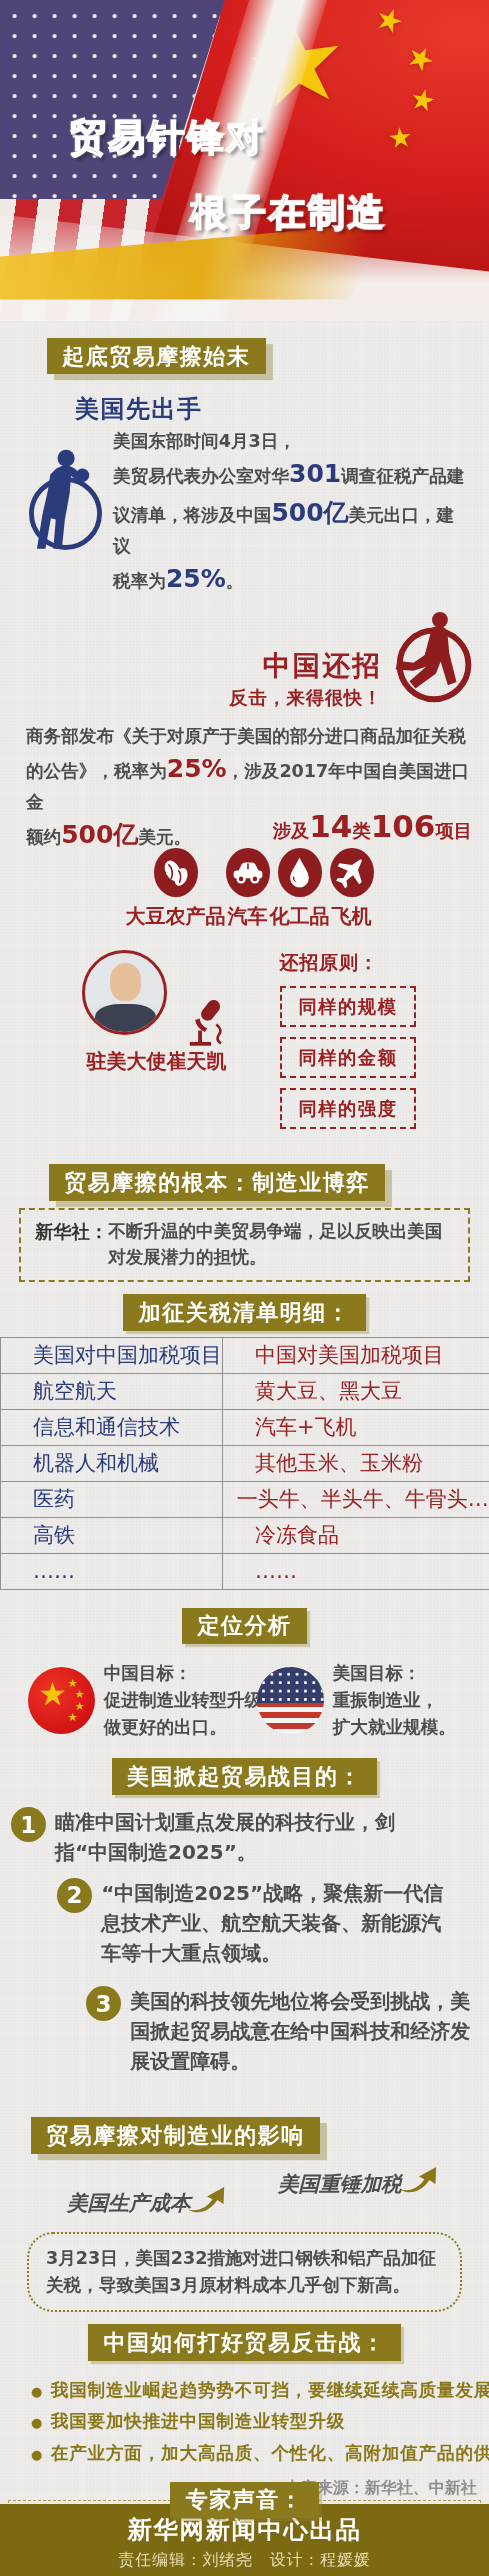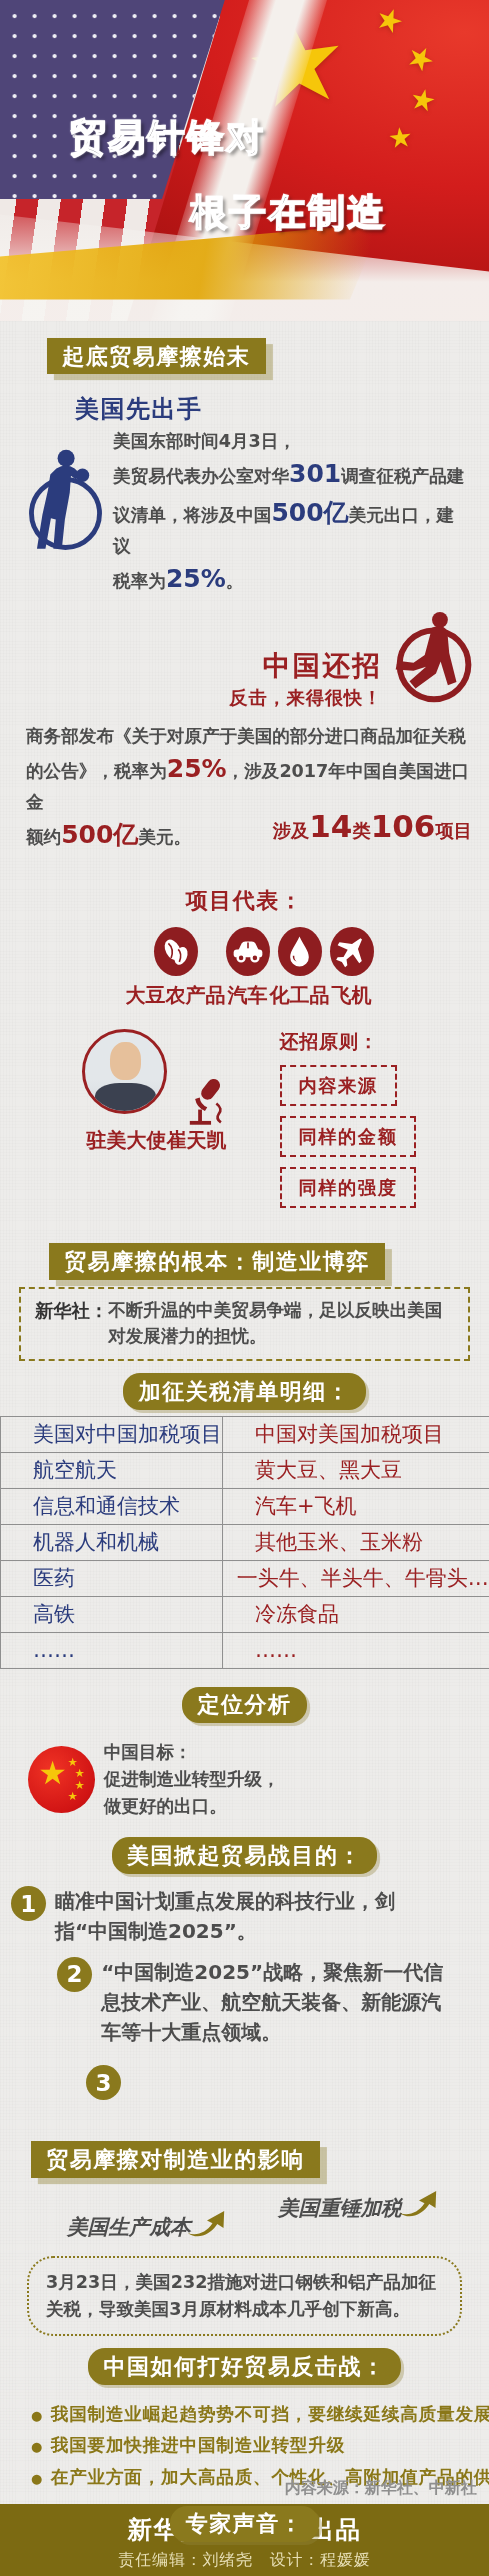--- a/index.html
+++ b/index.html
@@ -36,21 +36,21 @@
     clip-path:polygon(0 45%,100% 0,92% 100%,0 100%);opacity:.92;}
   .h-title{position:absolute;font-weight:bold;color:#5d5c60;font-size:37px;letter-spacing:2.3px;
     -webkit-text-stroke:1.5px #ffffff;
     text-shadow:0 0 1.5px #fff,0 0 2.3px #fff,3.1px 3.1px 3.8px rgba(0,0,0,.45);margin-left:34px;}
   .h-title.t1{left:35px;top:113px;}
   .h-title.t2{left:156px;top:188px;}
   
   .banner{display:inline-block;background:#8a791d;color:#fff;font-weight:bold;
     font-size:22px;line-height:1;padding:7.6px 15.3px 6.9px;letter-spacing:1.5px;
     box-shadow:6.9px 6.1px 0 rgba(150,136,62,.42);}
-  .banner.flat{box-shadow:3.1px 3.1px 0 rgba(150,136,62,.35);border-radius:17px;}
+  .banner.flat{box-shadow:3.1px 3.1px 0 rgba(150,136,62,.35);}
   .center-wrap{text-align:center;}
   .body-line{font-size:17.6px;font-weight:bold;color:#4d4d4d;line-height:1.55;}
   .em-blue{color:#2b3c7d;font-size:25px;font-weight:bold;}
   .em-red{color:#9a2022;font-size:25px;font-weight:bold;}
   
   .banner1{margin:17px 0 0 47px;}
   .us-block{margin:18.3px 23px 0 26px;}
   .us-heading{margin-left:49px;font-size:24px;font-weight:bold;color:#2b3c7d;letter-spacing:1.5px;}
   .us-flex{display:flex;margin-top:3.1px;}
   .boxer-wrap{width:84px;flex:none;padding-top:10.7px;}
@@ -212,21 +212,20 @@
     <div class="cn-text">
       <div class="body-line"><span>商务部发布《关于对原产于美国的部分进口商品加征关税</span></div>
       <div class="body-line"><span>的公告》，税率为</span><span class="em-red">25%</span><span>，涉及2017年中国自美国进口金</span></div>
       <div class="body-line"><span>额约</span><span class="em-red">500亿</span><span>美元。</span></div>
     </div>
     <div class="involve">
       <span>涉及</span><span class="n">14</span><span>类</span><span class="n">106</span><span>项目</span>
     </div>
   </div>
 
-  <div class="rep-heading">项目代表：</div>
 
   <div class="icons-row">
     <div class="icon-item">
       <div class="badge">
         <svg width="31" height="35" viewBox="0 0 56 64">
           <g fill="#fff">
             <ellipse cx="23" cy="29" rx="13" ry="20" transform="rotate(-28 23 29)"></ellipse>
             <ellipse cx="38" cy="40" rx="11" ry="17" transform="rotate(22 38 40)"></ellipse>
           </g>
           <path d="M15 17 q11 10 5 27 M33 28 q8 8 2 23" stroke="#8e1d20" stroke-width="3" fill="none"></path>
@@ -278,21 +277,21 @@
             <rect x="20" y="44" width="5" height="16"></rect>
             <rect x="9" y="59" width="28" height="5"></rect>
           </g>
           <path d="M44 36 q9 7 3 14 q-4 6 3 11" fill="none" stroke="#8e1d20" stroke-width="3.5"></path>
         </svg>
       </div>
       <div class="amb-caption">驻美大使崔天凯</div>
     </div>
     <div class="pr-col">
       <div class="pr-heading">还招原则：</div>
-      <div><span class="pr-box">内容来源</span></div>
+      <div><span class="pr-box">同样的规模</span></div>
       <div><span class="pr-box">同样的金额</span></div>
       <div><span class="pr-box">同样的强度</span></div>
     </div>
   </div>
 
   <div class="banner2"><span class="banner">贸易摩擦的根本：制造业博弈</span></div>
 
   <div class="quote-box">
     <div class="quote-label">新华社：</div>
     <div class="quote-text">不断升温的中美贸易争端，足以反映出美国对发展潜力的担忧。</div>
@@ -345,34 +344,45 @@
           <span class="m" style="left:47px;top:32px">★</span>
           <span class="m" style="left:40px;top:43px">★</span>
         </div>
       </div>
       <div class="goal-text">
         <div class="gl">中国目标：</div>
         <div class="gl">促进制造业转型升级，</div>
         <div class="gl">做更好的出口。</div>
       </div>
     </div>
+    <div class="goal-col">
+      <div class="flag-wrap">
+        <div class="usball"></div>
+      </div>
+      <div class="goal-text">
+        <div class="gl">美国目标：</div>
+        <div class="gl">重振制造业，</div>
+        <div class="gl">扩大就业规模。</div>
+      </div>
+    </div>
   </div>
 
   <div class="center-wrap banner-purpose"><span class="banner flat">美国掀起贸易战目的：</span></div>
 
   <div class="goal-item g1">
     <div class="num">1</div>
     <div class="txt">瞄准中国计划重点发展的科技行业，剑指“中国制造2025”。</div>
   </div>
   <div class="goal-item g2">
     <div class="num">2</div>
     <div class="txt">“中国制造2025”战略，聚焦新一代信息技术产业、航空航天装备、新能源汽车等十大重点领域。</div>
   </div>
   <div class="goal-item g3">
     <div class="num">3</div>
+    <div class="txt">美国的科技领先地位将会受到挑战，美国掀起贸易战意在给中国科技和经济发展设置障碍。</div>
   </div>
 
   <div class="banner4"><span class="banner">贸易摩擦对制造业的影响</span></div>
 
   <div class="arrows-row">
     <span class="arrow-label al1">美国生产成本</span>
     <span class="arrow-wrap aw1">
       <svg width="44" height="35" viewBox="0 0 64 48">
           <path d="M4 42 C16 47 31 42 40 28 L32 24 L57 10 L56 35 L47 29 C36 46 17 52 4 42 Z" fill="#8a7718"></path>
         </svg>

